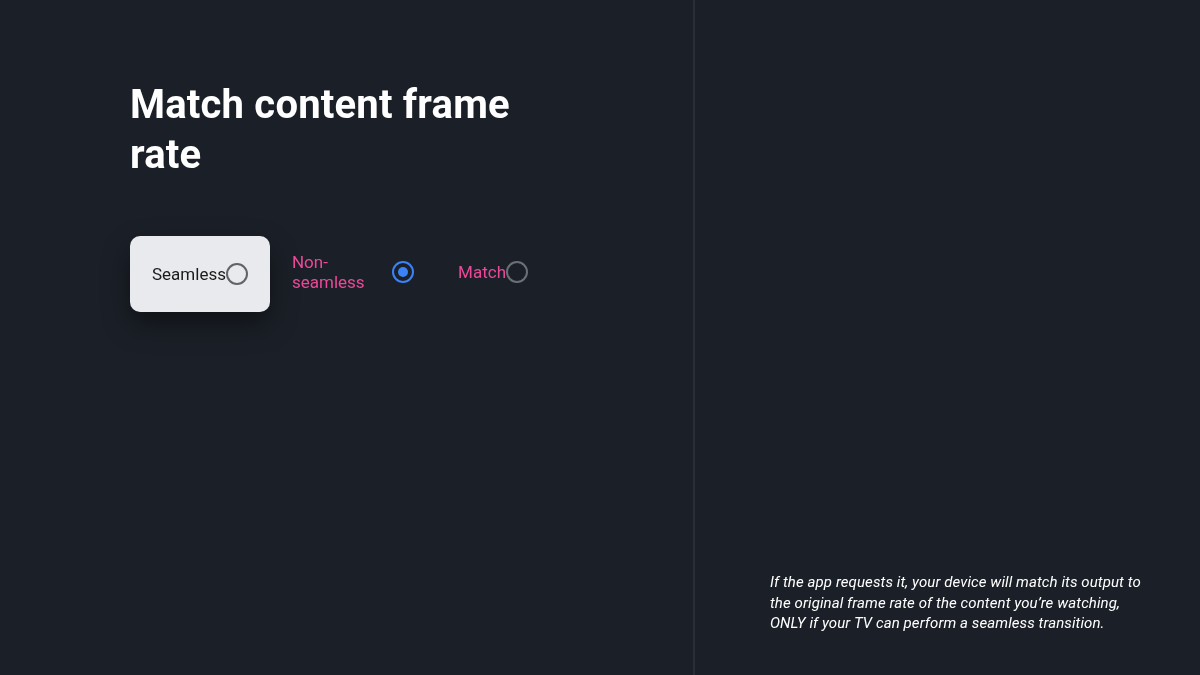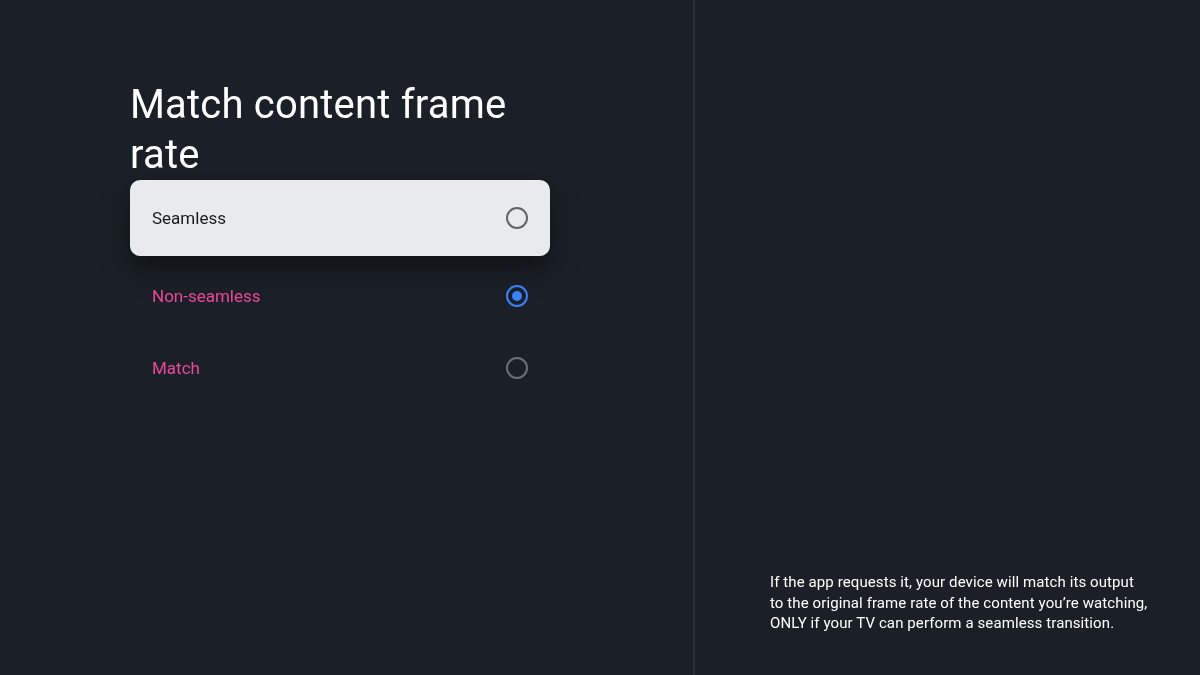--- a/index.html
+++ b/index.html
@@ -16,29 +16,30 @@
     padding: 80px 0 0 130px;
     border-right: 2px solid #2a2f37;
   }
   .right-panel {
     flex: 1;
     height: 100%;
     position: relative;
   }
   .title {
     font-size: 40px;
-    font-weight: 400;
+    font-weight: 700;
     line-height: 1.25;
     color: #ffffff;
     letter-spacing: 0.2px;
+    margin-bottom: 56px;
     width: 420px;
   }
   .options {
     display: flex;
-    flex-direction: column;
+    flex-direction: row;
     gap: 0;
     width: 420px;
   }
   .option {
     display: flex;
     align-items: center;
     justify-content: space-between;
     height: 72px;
     padding: 0 22px;
     border-radius: 10px;
@@ -83,20 +84,21 @@
 
   .description {
     position: absolute;
     left: 75px;
     right: 50px;
     bottom: 42px;
     font-size: 15px;
     line-height: 1.35;
     color: #ffffff;
     letter-spacing: 0.1px;
+    font-style: italic;
   }
 </style>
 </head>
 <body>
 
 <div class="left-panel">
   <h1 class="title">Match content frame rate</h1>
 
   <div class="options">
 

